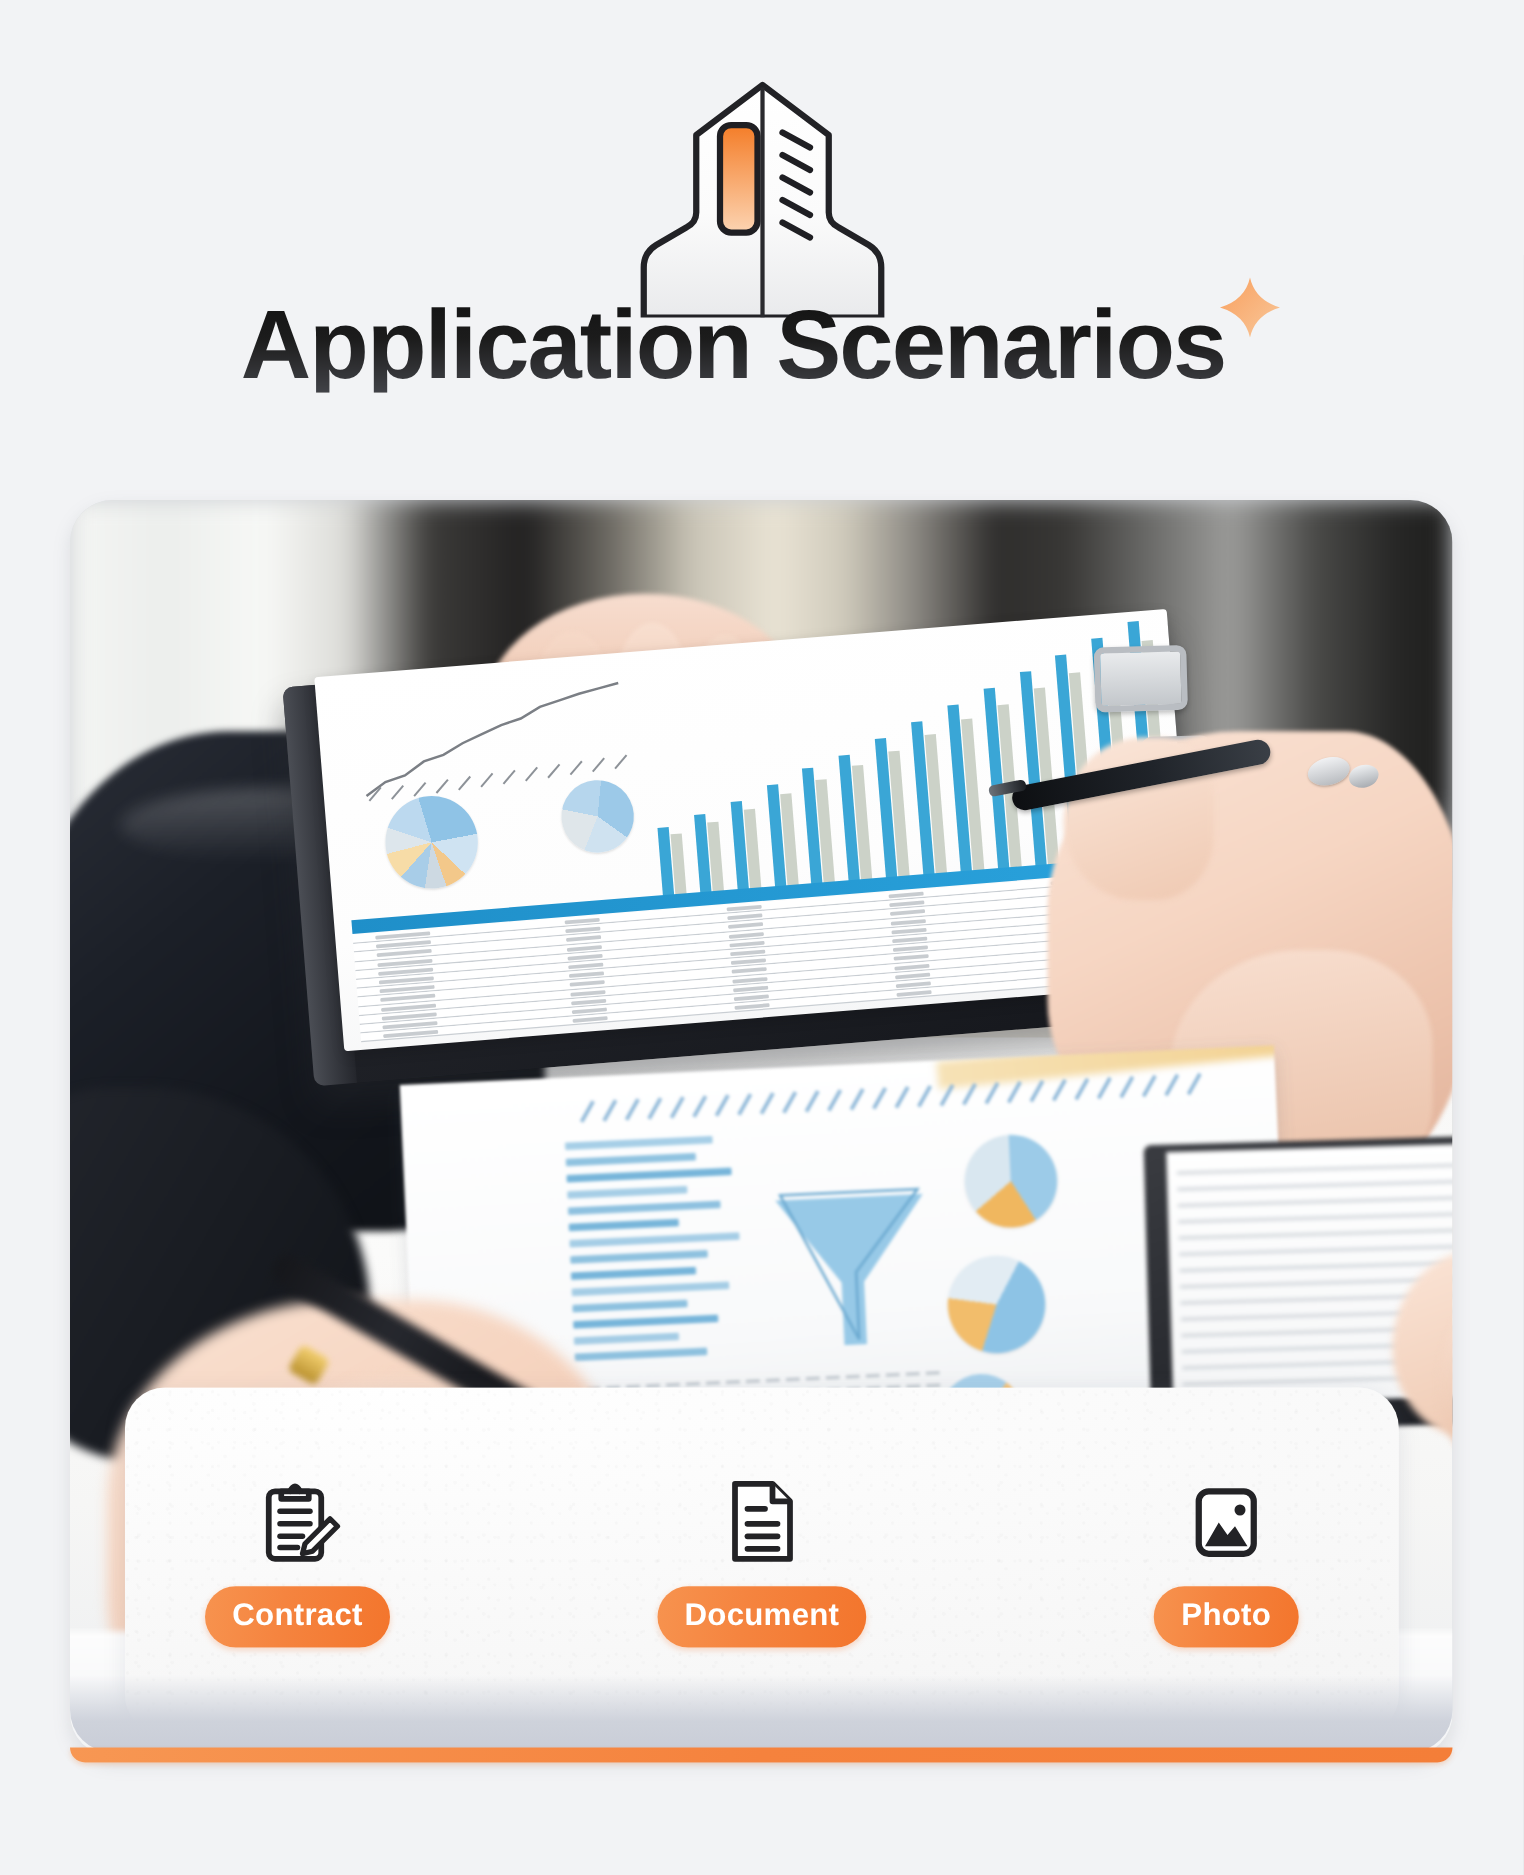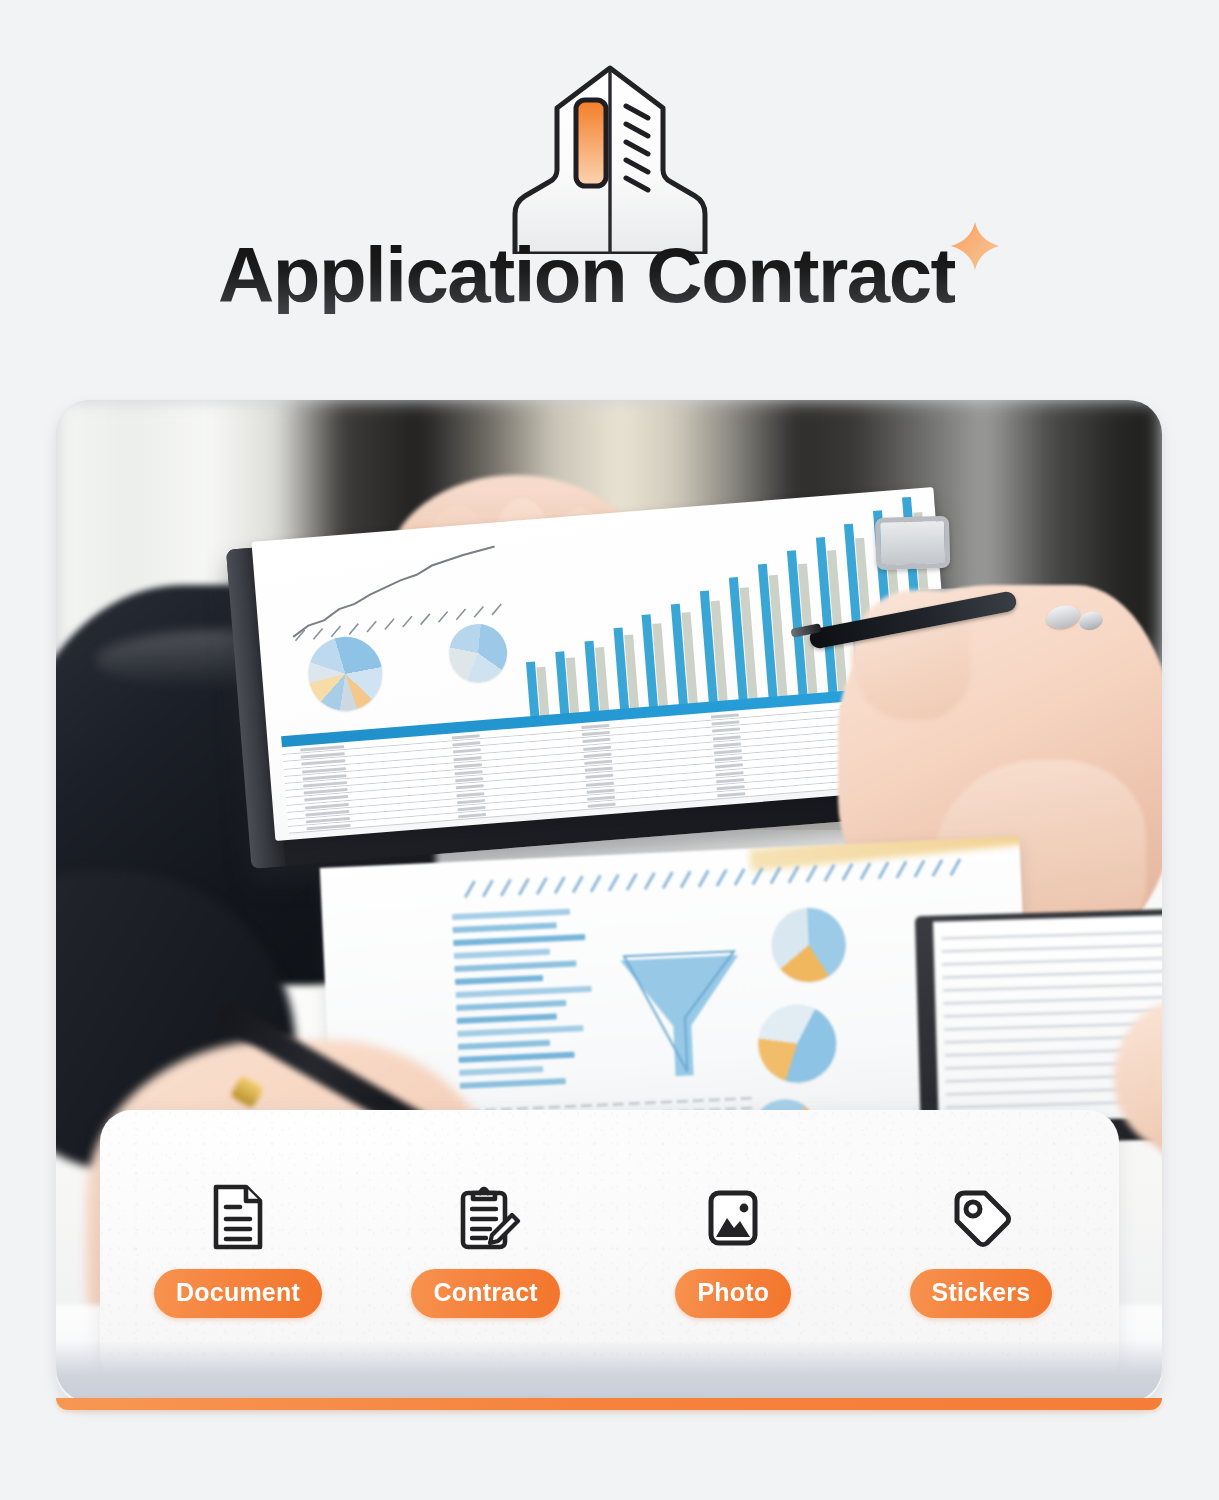--- a/index.html
+++ b/index.html
@@ -470,21 +470,21 @@
     <g stroke="#1f1f23" stroke-width="5" stroke-linecap="round">
       <line x1="131" y1="44" x2="153" y2="56"></line>
       <line x1="131" y1="62" x2="153" y2="74"></line>
       <line x1="131" y1="80" x2="153" y2="92"></line>
       <line x1="131" y1="98" x2="153" y2="110"></line>
       <line x1="131" y1="116" x2="153" y2="128"></line>
     </g>
   </svg>
 
   <div class="title-row">
-    <h1 class="page-title">Application Contract</h1>
+    <h1 class="page-title">Application Scenarios</h1>
     <svg class="sparkle" viewBox="0 0 52 52" aria-hidden="true">
       <defs>
         <linearGradient id="spk" x1="0" y1="0" x2="1" y2="1">
           <stop offset="0" stop-color="#f99f5d"></stop>
           <stop offset="1" stop-color="#f8c89c"></stop>
         </linearGradient>
       </defs>
       <path d="M26 2 Q30 20 50 26 Q30 32 26 50 Q22 32 2 26 Q22 20 26 2 Z" fill="url(#spk)"></path>
     </svg>
   </div>
@@ -863,63 +863,56 @@
   </div>
 </div>
 
 <div class="badge-panel">
   <div class="panel-tex"></div>
 
   <div class="badge-row">
 
     <div class="badge-item">
       <svg class="badge-icon" viewBox="0 0 72 72" aria-hidden="true">
-        <path d="M14 6 h30 l14 14 v46 a0 0 0 0 1 0 0 h-44 z" fill="#fff" stroke="#232326" stroke-width="4.6" stroke-linejoin="round"></path>
-        <path d="M44 6 v14 h14" fill="#fff" stroke="#232326" stroke-width="4.6" stroke-linejoin="round"></path>
-        <g stroke="#232326" stroke-width="4.6" stroke-linecap="round">
-          <line x1="24" y1="26" x2="38" y2="26"></line>
-          <line x1="24" y1="38" x2="48" y2="38"></line>
-          <line x1="24" y1="48" x2="48" y2="48"></line>
-          <line x1="24" y1="58" x2="48" y2="58"></line>
-        </g>
-      </svg>
-      <span class="badge-pill">Document</span>
-    </div>
-
-    <div class="badge-item">
-      <svg class="badge-icon" viewBox="0 0 72 72" aria-hidden="true">
         <rect x="13" y="12" width="42" height="54" rx="5" fill="#fff" stroke="#232326" stroke-width="4.6"></rect>
         <path d="M23 12 h22 v6 h-22 z" fill="#fff" stroke="#232326" stroke-width="4.6" stroke-linejoin="round"></path>
         <path d="M30 12 q4 -8 8 0" fill="none" stroke="#232326" stroke-width="4.6" stroke-linecap="round"></path>
         <g stroke="#232326" stroke-width="4.4" stroke-linecap="round">
           <line x1="22" y1="28" x2="46" y2="28"></line>
           <line x1="22" y1="38" x2="46" y2="38"></line>
           <line x1="22" y1="48" x2="40" y2="48"></line>
           <line x1="22" y1="57" x2="36" y2="57"></line>
         </g>
         <path d="M62 34 l6 6 -20 20 -8 2 2 -8 z" fill="#fff" stroke="#232326" stroke-width="4.2" stroke-linejoin="round"></path>
       </svg>
       <span class="badge-pill">Contract</span>
     </div>
 
     <div class="badge-item">
       <svg class="badge-icon" viewBox="0 0 72 72" aria-hidden="true">
+        <path d="M14 6 h30 l14 14 v46 a0 0 0 0 1 0 0 h-44 z" fill="#fff" stroke="#232326" stroke-width="4.6" stroke-linejoin="round"></path>
+        <path d="M44 6 v14 h14" fill="#fff" stroke="#232326" stroke-width="4.6" stroke-linejoin="round"></path>
+        <g stroke="#232326" stroke-width="4.6" stroke-linecap="round">
+          <line x1="24" y1="26" x2="38" y2="26"></line>
+          <line x1="24" y1="38" x2="48" y2="38"></line>
+          <line x1="24" y1="48" x2="48" y2="48"></line>
+          <line x1="24" y1="58" x2="48" y2="58"></line>
+        </g>
+      </svg>
+      <span class="badge-pill">Document</span>
+    </div>
+
+    <div class="badge-item">
+      <svg class="badge-icon" viewBox="0 0 72 72" aria-hidden="true">
         <rect x="14" y="12" width="44" height="50" rx="8" fill="#fff" stroke="#232326" stroke-width="5"></rect>
         <circle cx="47" cy="27" r="4.4" fill="#232326"></circle>
         <path d="M19 56 l11 -19 7 10 6 -7 10 16 z" fill="#232326"></path>
       </svg>
       <span class="badge-pill">Photo</span>
     </div>
 
 
-    <div class="badge-item">
-      <svg class="badge-icon" viewBox="0 0 72 72" aria-hidden="true">
-        <path d="M12 20 q0 -8 8 -8 h20 l22 22 a6 6 0 0 1 0 8 L42 62 a6 6 0 0 1 -8 0 L12 40 z" fill="#fff" stroke="#232326" stroke-width="5" stroke-linejoin="round"></path>
-        <circle cx="28" cy="28" r="7" fill="#fff" stroke="#232326" stroke-width="5"></circle>
-      </svg>
-      <span class="badge-pill">Stickers</span>
-    </div>
 
   </div>
 </div>
 
 <div class="accent-shade"></div>
 <div class="accent-bar"></div>
 
 </body></html>

